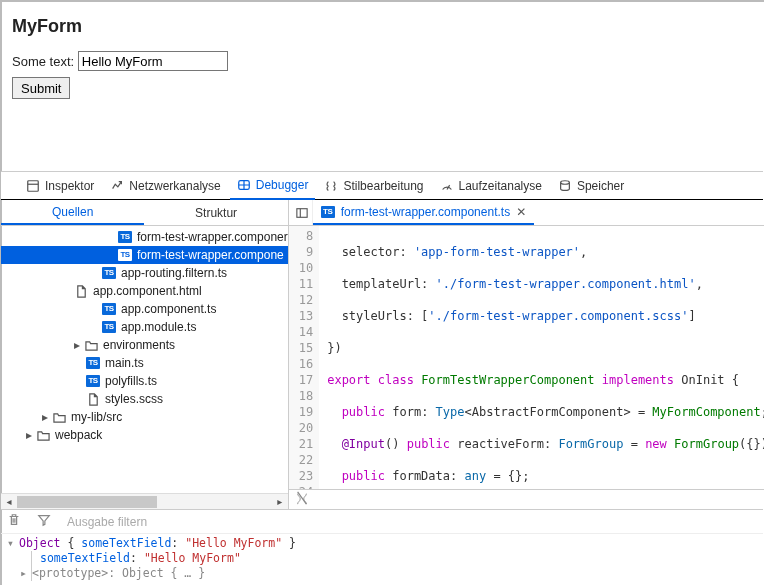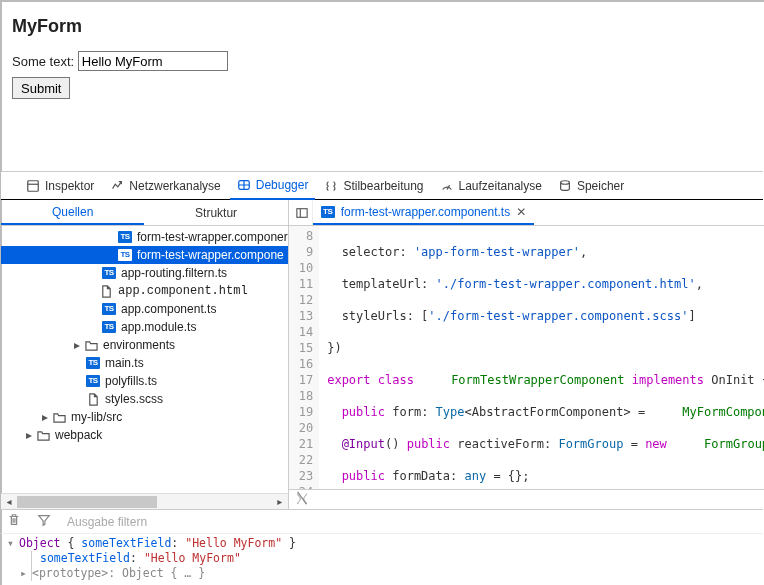--- a/index.html
+++ b/index.html
@@ -40,21 +40,21 @@
   .filetab{display:flex;align-items:center;gap:6px;padding:0 8px;font-size:12px;color:#333;}
   .filetab.active{color:#0060df;border-bottom:2px solid #0060df;}
   .filetab .close{color:#555;font-size:12px;}
   .code{flex:1;display:flex;font-family:Consolas,Menlo,monospace;font-size:12px;line-height:16px;overflow:hidden;}
   .gutter{background:#f8f8f8;color:#999;text-align:right;padding:2px 6px 0 10px;user-select:none;}
   .gutter div{height:16px;}
   .src{padding:2px 0 0 8px;white-space:pre;color:#333;}
   .src div{height:16px;}
   .kw{color:#c000c0;}
   .type{color:#0968a8;}
-  .cls{color:#007a00;margin-left:30px;}
+  .cls{color:#007a00;}
   .str{color:#0b55c4;}
   .op{color:#333;}
   .pp{color:#8000a0;}
   .footer{height:20px;border-top:1px solid #ccc;display:flex;align-items:center;padding:0 6px;}
   .footer svg{width:14px;height:14px;stroke:#888;fill:none;stroke-width:1.4;}
   .console{height:75px;border-top:1px solid #ccc;display:flex;flex-direction:column;}
   .console-tb{height:24px;border-bottom:1px solid #eee;display:flex;align-items:center;gap:16px;padding:0 6px;color:#888;}
   .console-body{flex:1;font-family:Consolas,Menlo,monospace;font-size:11.5px;line-height:15px;padding:2px 6px;color:#333;overflow:hidden;}
   .cobj{color:#8000a0;}
   .cprop{color:#0060df;}
@@ -155,21 +155,21 @@
               <span class="ts">TS</span>
             </span>
             <span>form-test-wrapper.compone</span>
           </div>
         <div class="node" style="padding-left:100px;">
             <span class="icon">
               <span class="ts">TS</span>
             </span>
             <span>app-routing.filtern.ts</span>
           </div>
-        <div class="node" style="padding-left:97px;font-family:Liberation Mono, monospace;">
+        <div class="node" style="padding-left:72px;">
             <span class="icon fileic">
               <svg viewBox="0 0 14 14">
                 <path d="M3 1 h5 l3 3 v9 h-8 z M8 1 v3 h3"></path>
               </svg>
             </span>
             <span>app.component.html</span>
           </div>
         <div class="node" style="padding-left:100px;">
             <span class="icon">
               <span class="ts">TS</span>

